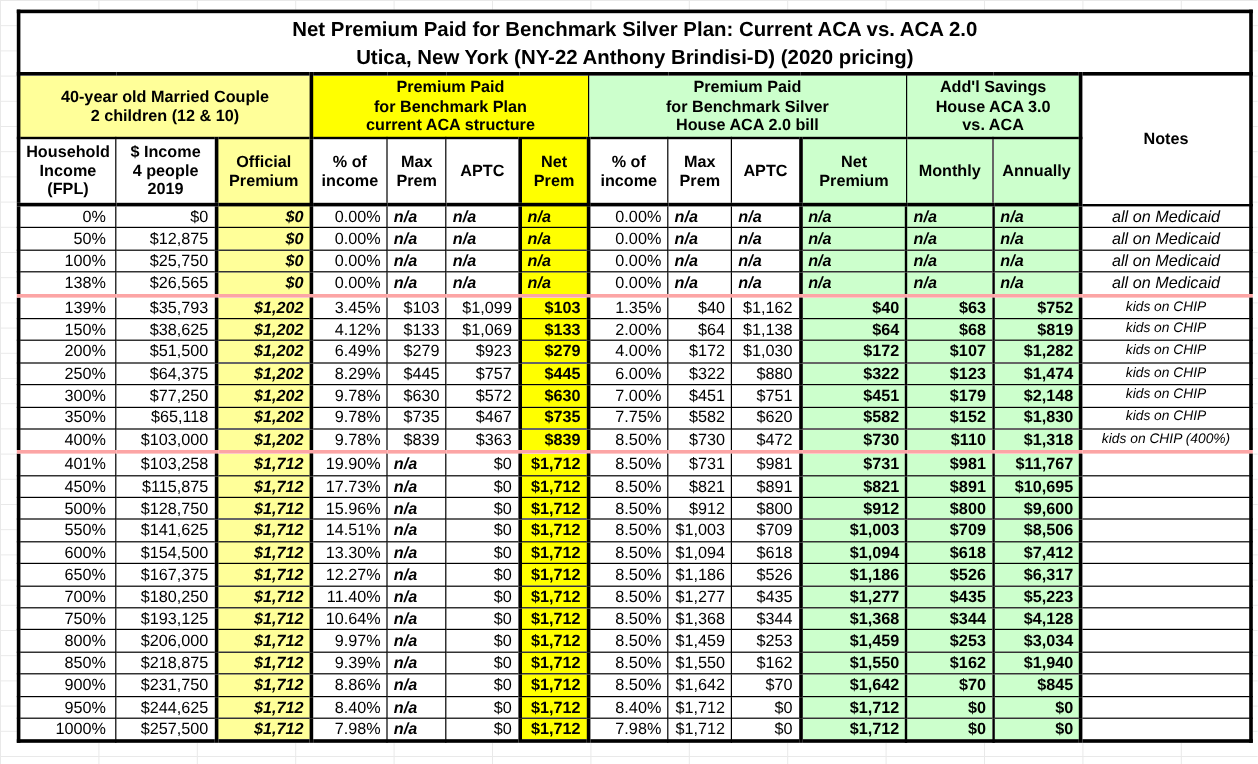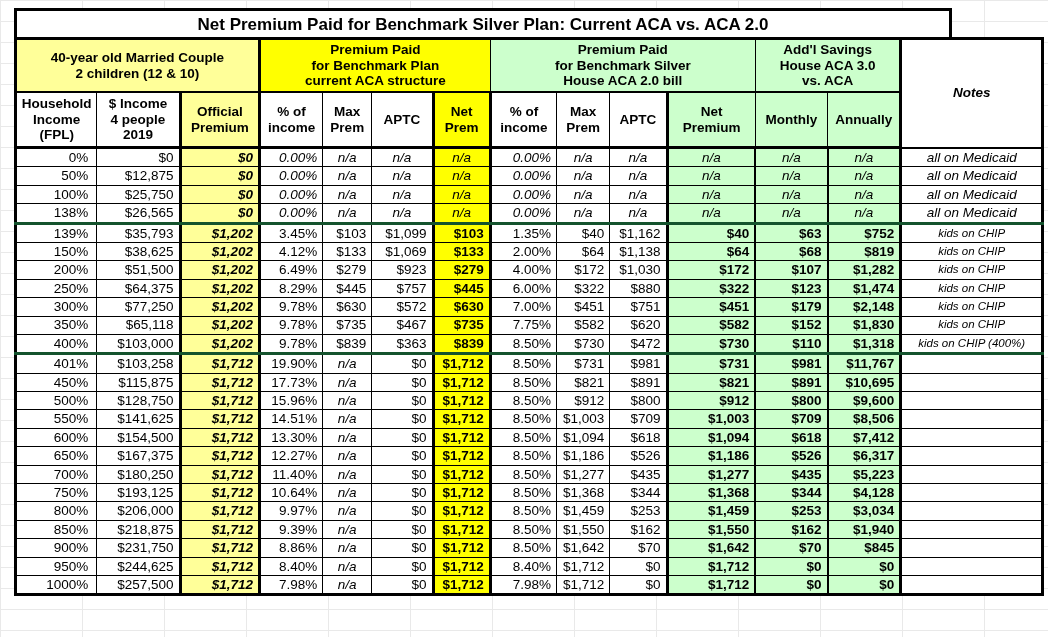--- a/index.html
+++ b/index.html
@@ -10,21 +10,21 @@
   }
   
   body{
     background-image:
       linear-gradient(#e9e9e9 1px, transparent 1px),
       linear-gradient(90deg,#e9e9e9 1px, transparent 1px);
     background-size:82px 21px;
   }
   #sheet{position:absolute;left:14px;top:8px;width:1030px;}
   #title-box{
-    box-sizing:border-box;width:938px;background:#fff;
+    box-sizing:border-box;width:1030px;background:#fff;
     border:3px solid #000;border-bottom:none;
     text-align:center;font-weight:bold;font-size:17px;line-height:23px;
     padding:2px 0 1px 0;
   }
   table{
     border-collapse:collapse;table-layout:fixed;width:1030px;
     background:#fff;
   }
   th,td{
     border:1px solid #000;overflow:hidden;white-space:nowrap;
@@ -44,36 +44,37 @@
   td.c-2{background:var(--ly);font-weight:bold;font-style:italic;}
   td.c-6{background:var(--y);font-weight:bold;}
   td.c-10,td.c-11,td.c-12{background:var(--g);font-weight:bold;}
 
   
   .c-2,.th-c2{border-left:3px solid #000;border-right:3px solid #000;}
   .c-6,.th-c6{border-left:3px solid #000;border-right:3px solid #000;}
   .c-10,.th-c10{border-left:3px solid #000;}
   .c-10{border-right:2px solid #000;}
   .c-11{border-right:2px solid #000;}
-  .c-13,.th-notes{border-left:3px solid #000;font-style:italic;}
+  .c-13,.th-notes{border-left:3px solid #000;}
   .v-grpA{border-right:3px solid #000;}
 
   td.c-0{padding-right:8px;}
   td.c-13{text-align:center;font-style:italic;padding:0 2px;}
   td.note-small{font-size:11.5px;text-align:center;}
-  td.na{text-align:center;font-style:italic;font-weight:normal;}
-  tr.band-medicaid td.c-3, tr.band-medicaid td.c-7{font-style:italic;text-align:right;}
-  tr.sep td{border-bottom:3px solid #14532d;}
+  td.na{text-align:left;font-style:italic;font-weight:bold;}
+  tr.band-medicaid td.c-3, tr.band-medicaid td.c-7{text-align:right;}
+  tr.sep td{border-bottom:3px solid #fca5a5;}
 </style>
 </head>
 <body>
 
 <div id="sheet">
   <div id="title-box">
     <div>Net Premium Paid for Benchmark Silver Plan: Current ACA vs. ACA 2.0</div>
+    <div>Utica, New York (NY-22 Anthony Brindisi-D) (2020 pricing)</div>
   </div>
   <table>
     <colgroup>
         <col style="width: 81px;">
         <col style="width: 83px;">
         <col style="width: 79px;">
         <col style="width: 63px;">
         <col style="width: 49px;">
         <col style="width: 61px;">
         <col style="width: 57px;">

